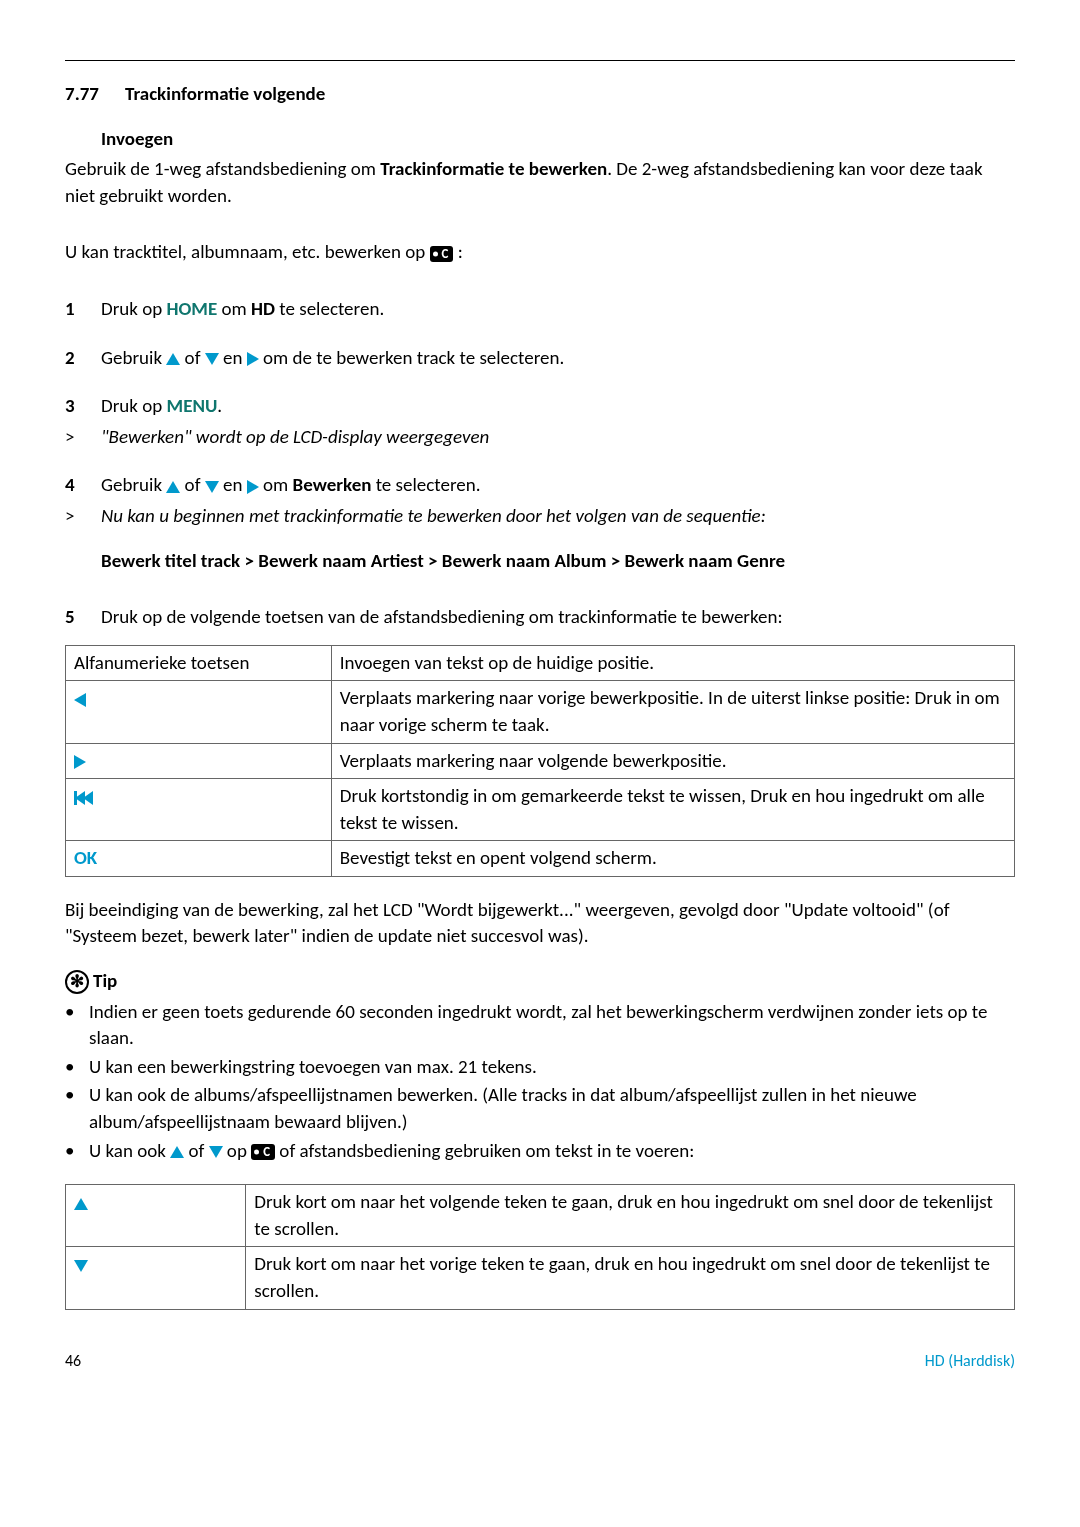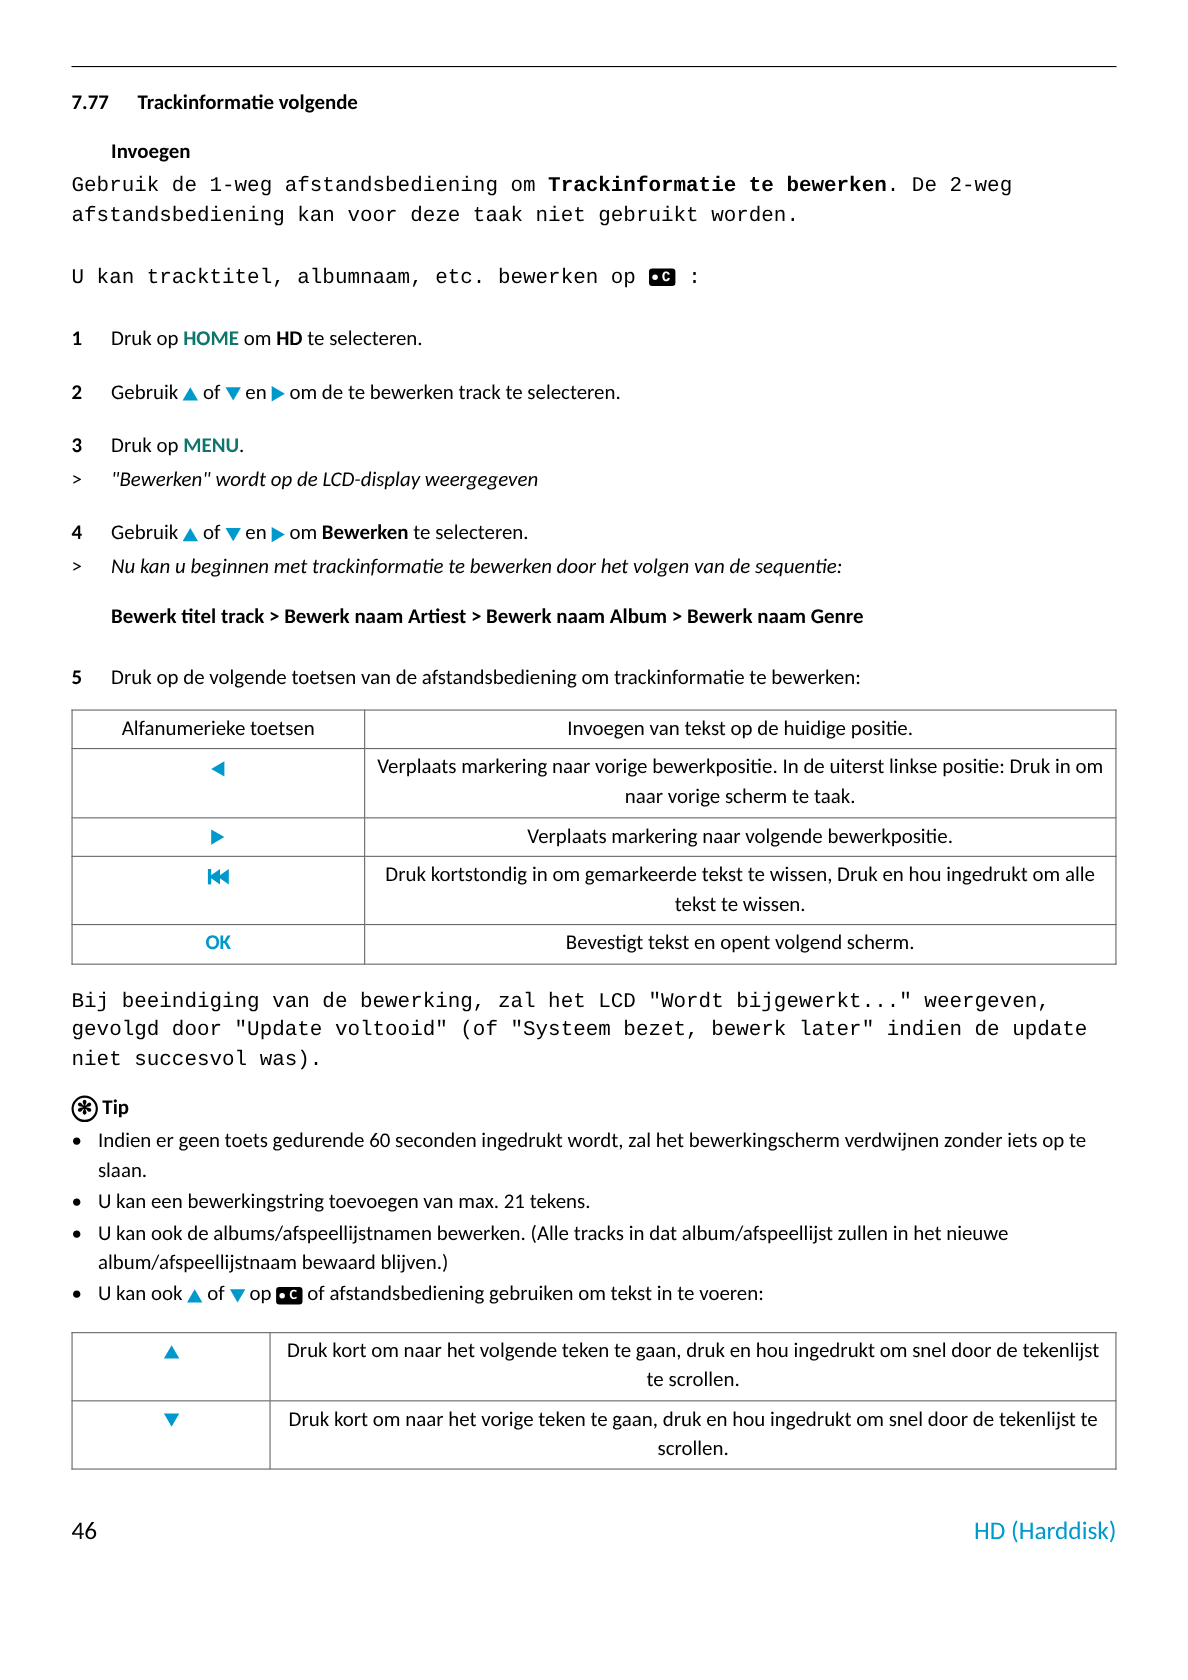--- a/index.html
+++ b/index.html
@@ -24,21 +24,20 @@
   .section-heading .num {
     display: inline-block;
     width: 60px;
   }
   .sub-heading {
     font-weight: bold;
     margin: 0 0 4px 36px;
   }
   p {
     margin: 0 0 18px 0;
-    font-family: Liberation Mono, monospace;
   }
   .para-gap {
     margin-bottom: 30px;
   }
   .step {
     display: flex;
     margin-bottom: 4px;
   }
   .step .num {
     font-weight: bold;
@@ -69,21 +68,20 @@
     font-weight: bold;
   }
   .seq-line {
     font-weight: bold;
     margin: 14px 0 30px 36px;
   }
   table {
     border-collapse: collapse;
     width: 100%;
     margin: 10px 0 20px 0;
-    text-align: center;
   }
   td {
     border: 1px solid #666;
     padding: 4px 8px;
     vertical-align: top;
   }
   td.col1 {
     width: 28%;
   }
   table.table2 td.col1 {
@@ -119,21 +117,21 @@
     width: 24px;
     flex-shrink: 0;
   }
   ul.tips li .txt {
     flex: 1;
   }
   .footer {
     display: flex;
     justify-content: space-between;
     margin-top: 40px;
-    font-size: 23px;
+    font-size: 16px;
   }
   .footer .right {
     color: #0099cc;
   }
   .tri-up, .tri-down, .tri-left, .tri-right {
     width: 0; height: 0; display: inline-block; vertical-align: middle;
   }
   .tri-up {
     border-left: 7px solid transparent;
     border-right: 7px solid transparent;

